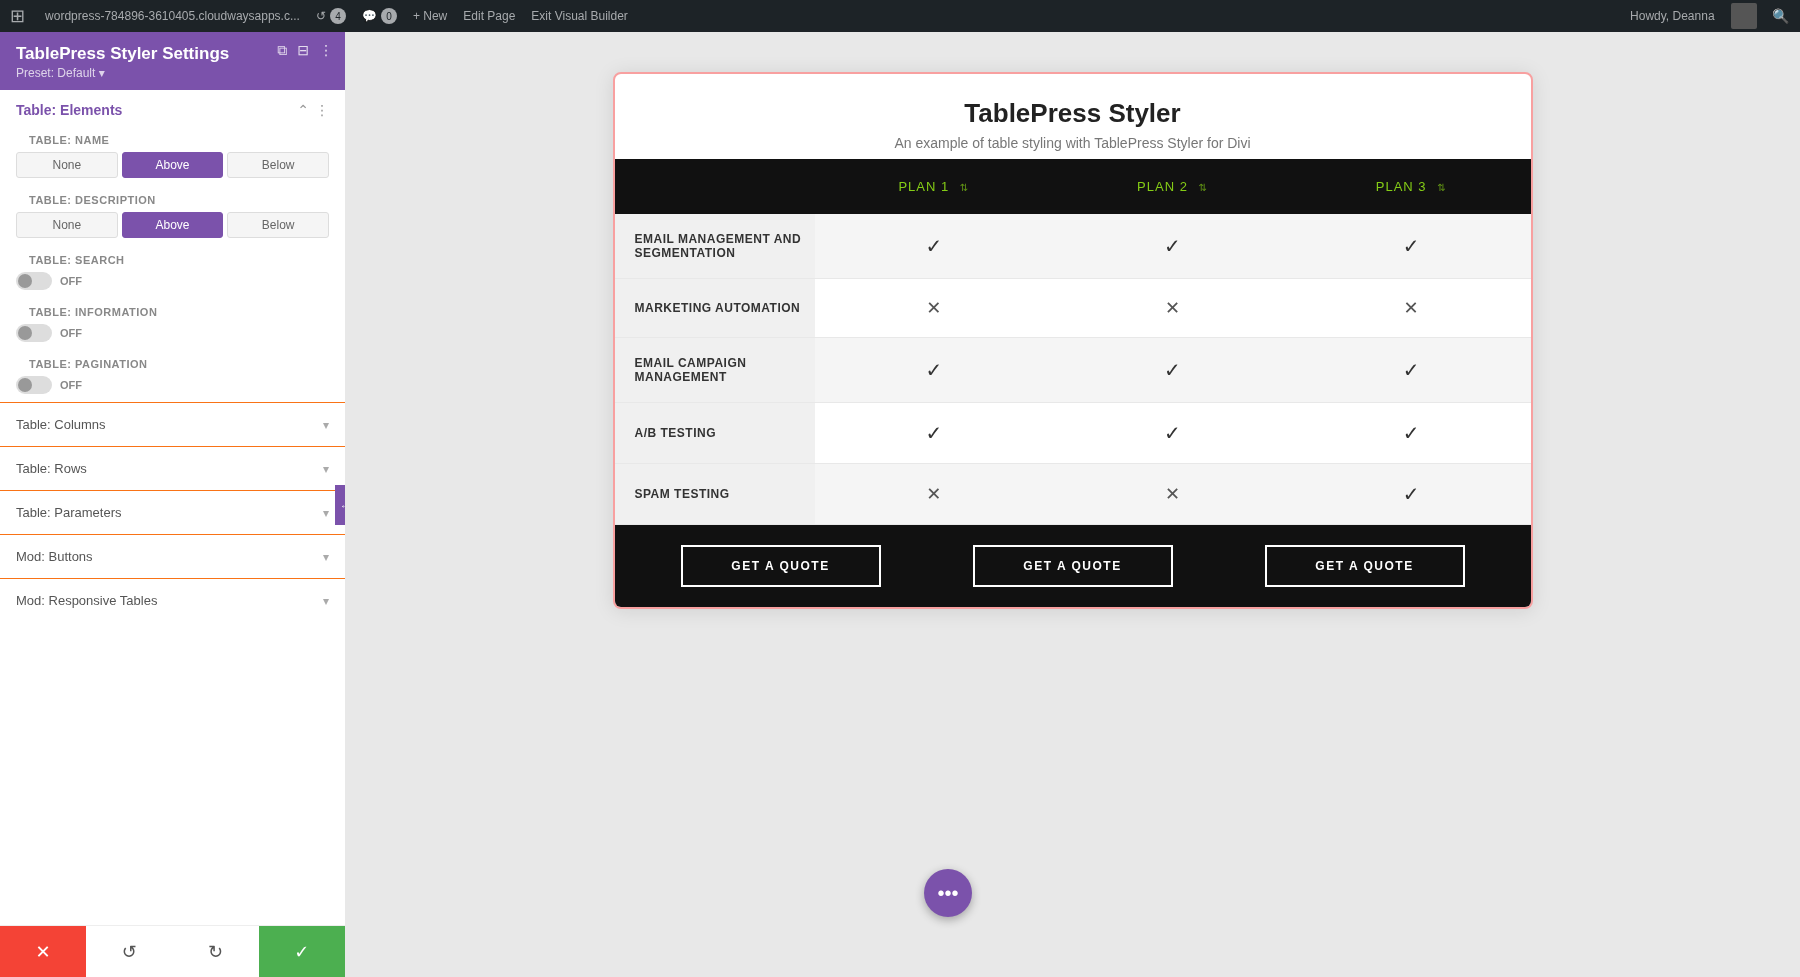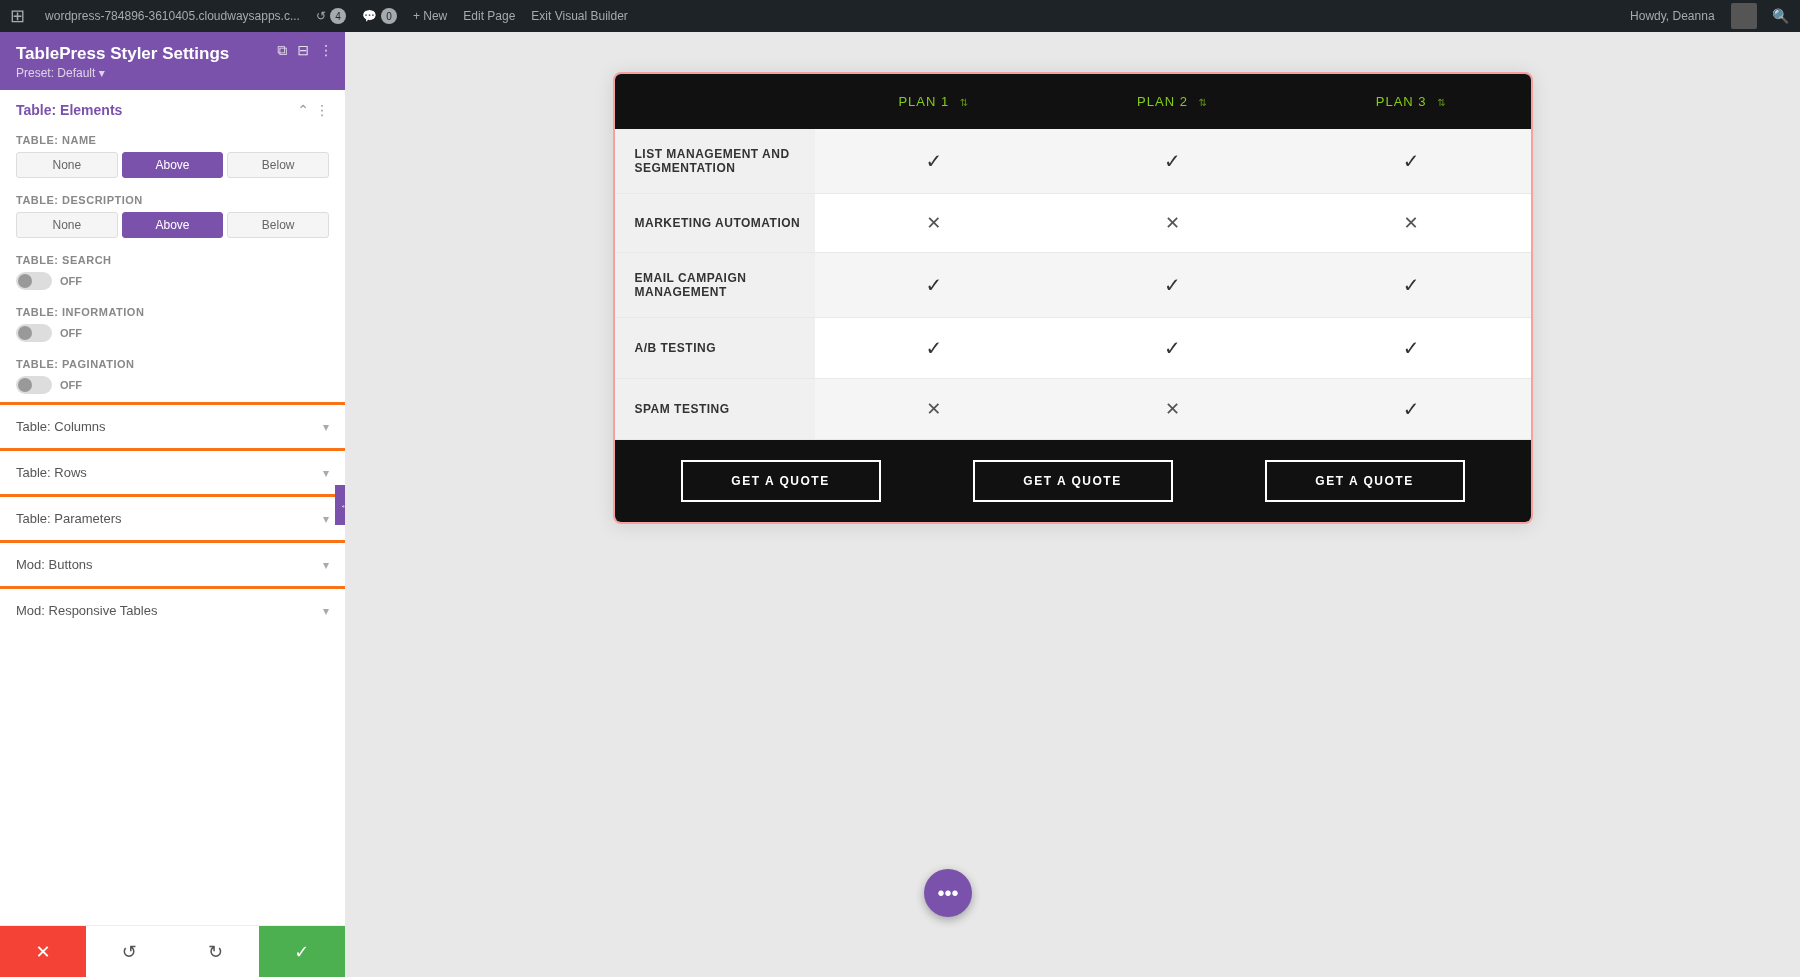--- a/index.html
+++ b/index.html
@@ -157,20 +157,21 @@
     .field-group {
       padding: 8px 16px;
     }
     .field-label {
       font-size: 11px;
       color: #888;
       font-weight: 600;
       text-transform: uppercase;
       letter-spacing: 0.5px;
       margin-bottom: 6px;
+      margin-left: 13px;
     }
     .btn-group {
       display: flex;
       gap: 4px;
     }
     .btn-option {
       flex: 1;
       padding: 5px 8px;
       background: #f5f5f5;
       border: 1px solid #ddd;
@@ -214,21 +215,21 @@
     }
     .toggle-label {
       font-size: 11px;
       color: #888;
       font-weight: 600;
       text-transform: uppercase;
     }
 
     
     .collapsible-section {
-      border-top: 3px solid #f97316;
+      border-top: 1px solid #f97316;
       padding: 0;
     }
     .collapsible-header {
       display: flex;
       align-items: center;
       justify-content: space-between;
       padding: 14px 16px;
       cursor: pointer;
     }
     .collapsible-title {
@@ -564,20 +565,24 @@
       </div>
       <div class="toolbar-btn save">
         <span>✓</span>
       </div>
     </div>
   </div>
 
   <div class="main-content">
     <div class="table-preview-card">
 
+      <div class="table-preview-title">
+        <h2>TablePress Styler</h2>
+        <p>An example of table styling with TablePress Styler for Divi</p>
+      </div>
 
       <table class="pricing-table">
         <thead>
           <tr>
             <th></th>
             <th>
               <span>PLAN 1</span>
               <span class="sort-icon">⇅</span>
             </th>
             <th>
@@ -585,21 +590,21 @@
               <span class="sort-icon">⇅</span>
             </th>
             <th>
               <span>PLAN 3</span>
               <span class="sort-icon">⇅</span>
             </th>
           </tr>
         </thead>
         <tbody id="table-body">
         <tr>
-              <td>LIST MANAGEMENT AND SEGMENTATION</td>
+              <td>EMAIL MANAGEMENT AND SEGMENTATION</td>
               <td><span class="check">✓</span></td>
               <td><span class="check">✓</span></td>
               <td><span class="check">✓</span></td>
             </tr>
             <tr>
               <td>MARKETING AUTOMATION</td>
               <td><span class="cross">✕</span></td>
               <td><span class="cross">✕</span></td>
               <td><span class="cross">✕</span></td>
             </tr>

